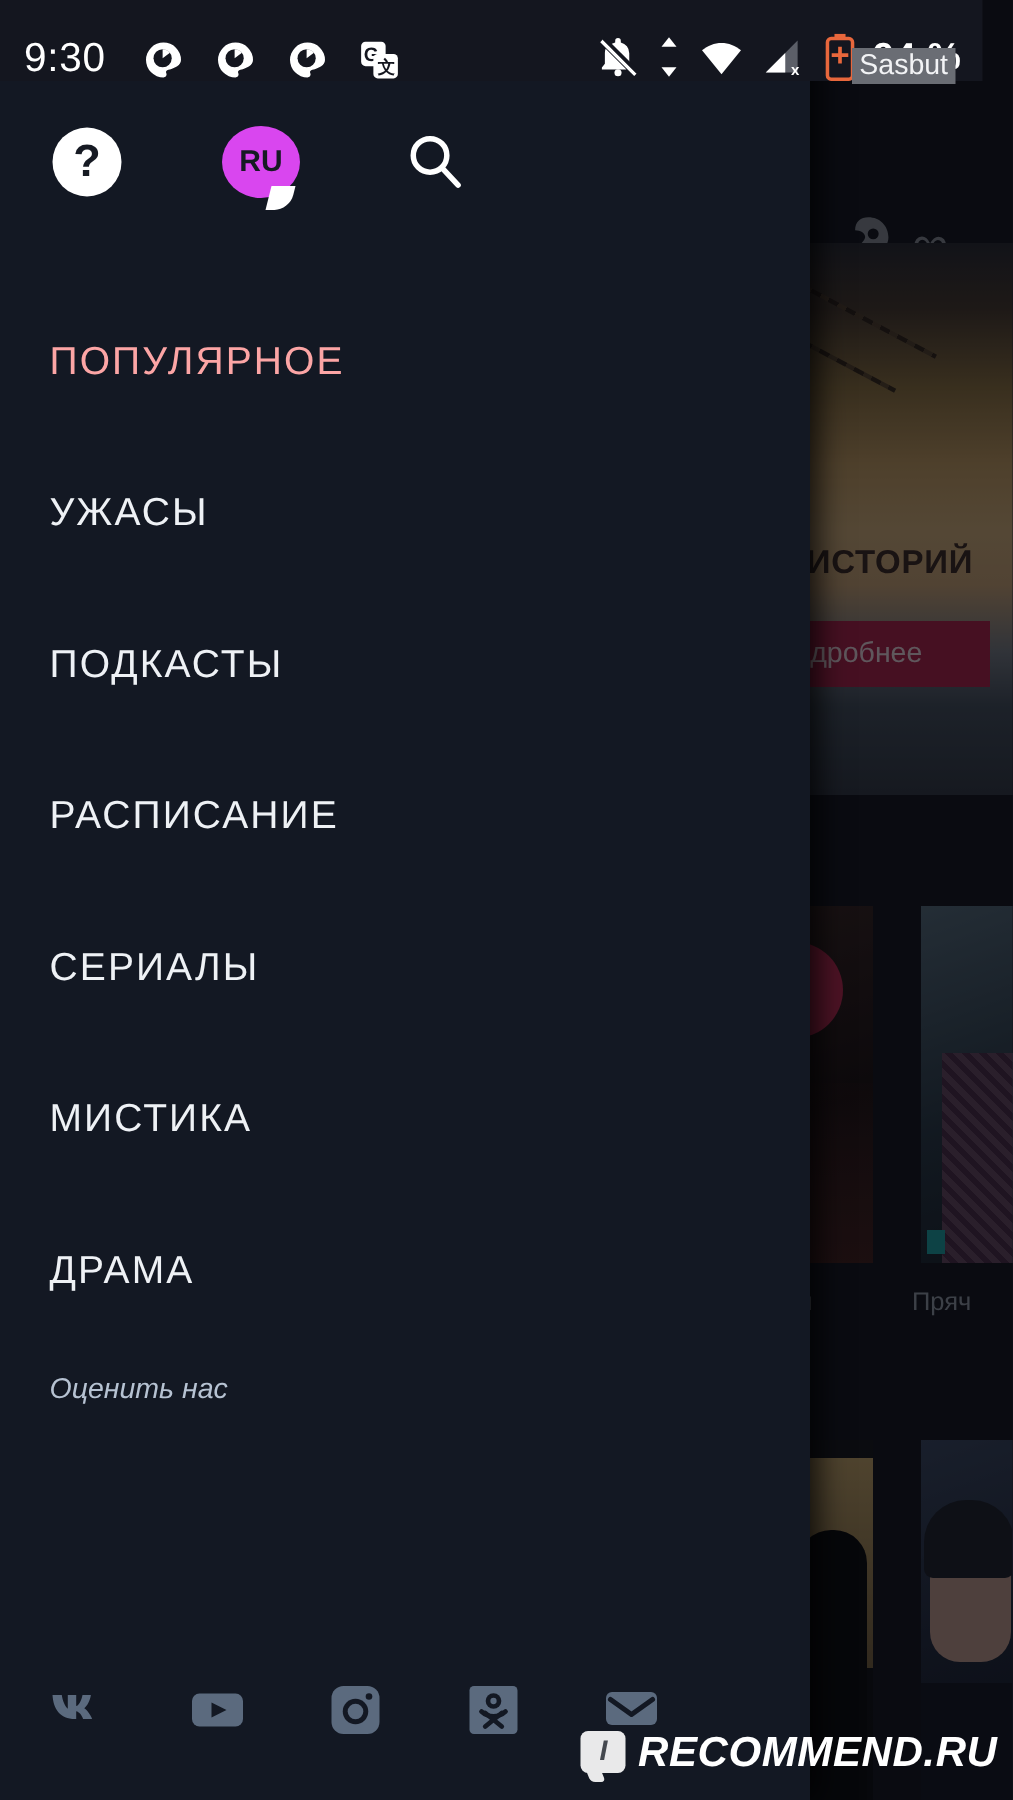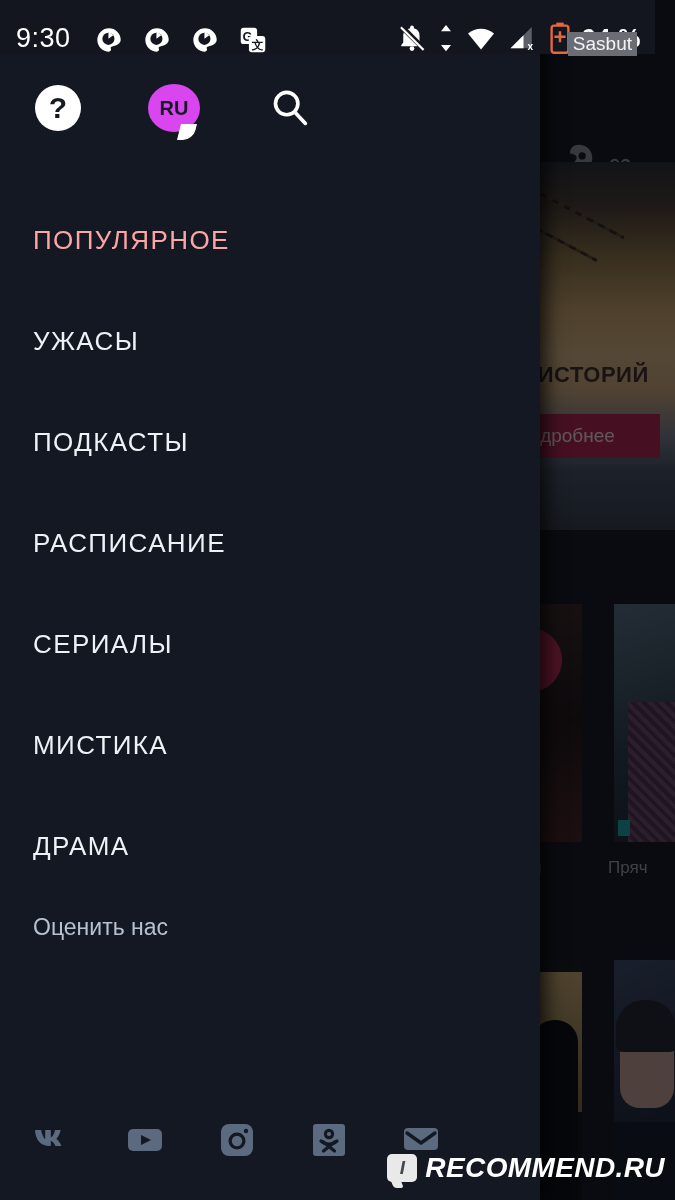--- a/index.html
+++ b/index.html
@@ -99,21 +99,21 @@
   .icon-bubble:after { content:""; position:absolute; right:5px; bottom:-8px;
       width:16px; height:16px; background:#ffffff;
       border-radius:0 0 10px 0; transform:skewX(-14deg); }
 
   .menu-list { padding-top:28px; }
   .menu-item { height:101px; display:flex; align-items:center; padding-left:33px;
       color:#eef1f5; font-size:26px; letter-spacing:1.4px; }
   .menu-item.active { color:#fca5a5;text-align:right; }
 
   .link-list { padding-left:33px; padding-top:4px; }
-  .link-item { color:#b6c2d2; font-size:23px; height:52px; display:flex; align-items:center; }
+  .link-item { color:#b6c2d2; font-size:19px; height:52px; display:flex; align-items:center;font-style:italic; }
 
   .social-row { position:absolute; bottom:40px; left:33px; display:flex;
       align-items:center; gap:52px; }
   .social-icon { width:40px; height:40px; display:flex; align-items:center;
       justify-content:center; color:#5b6a7e; }
 
   
   #watermark { position:absolute; right:10px; bottom:16px; display:flex;
       align-items:center; gap:8px; z-index:50; }
   .wm-logo { width:30px; height:28px; background:#e9e9ea; border-radius:5px;

